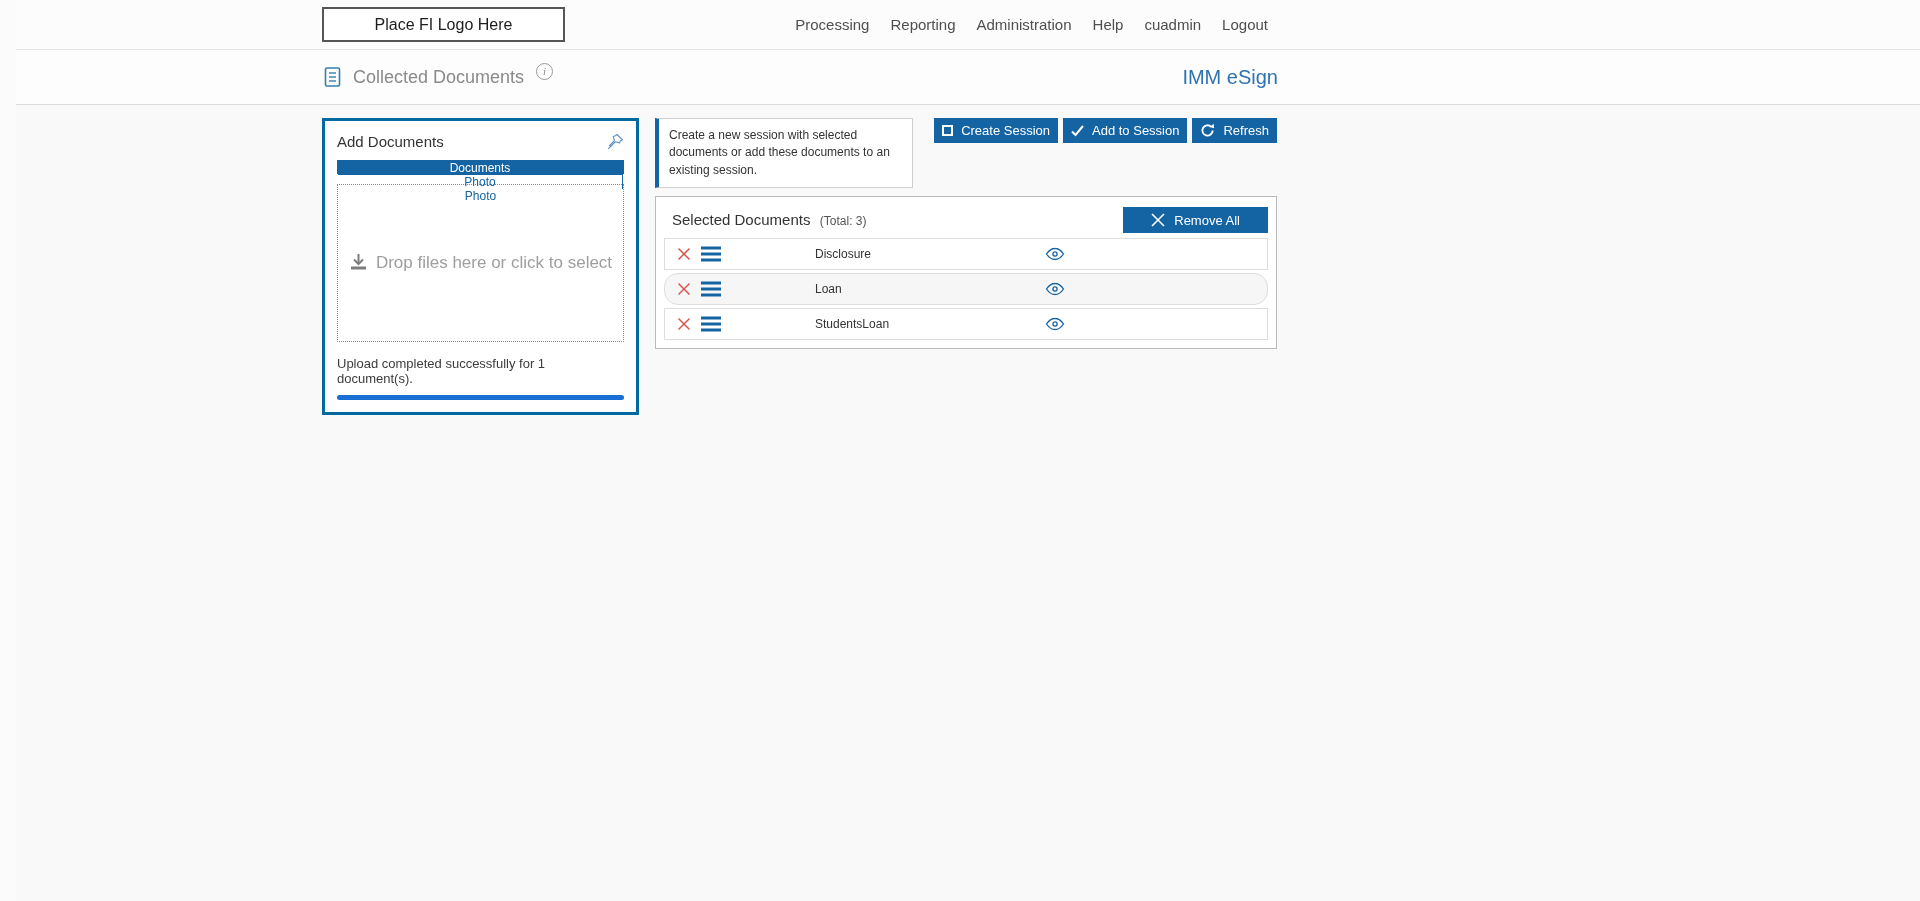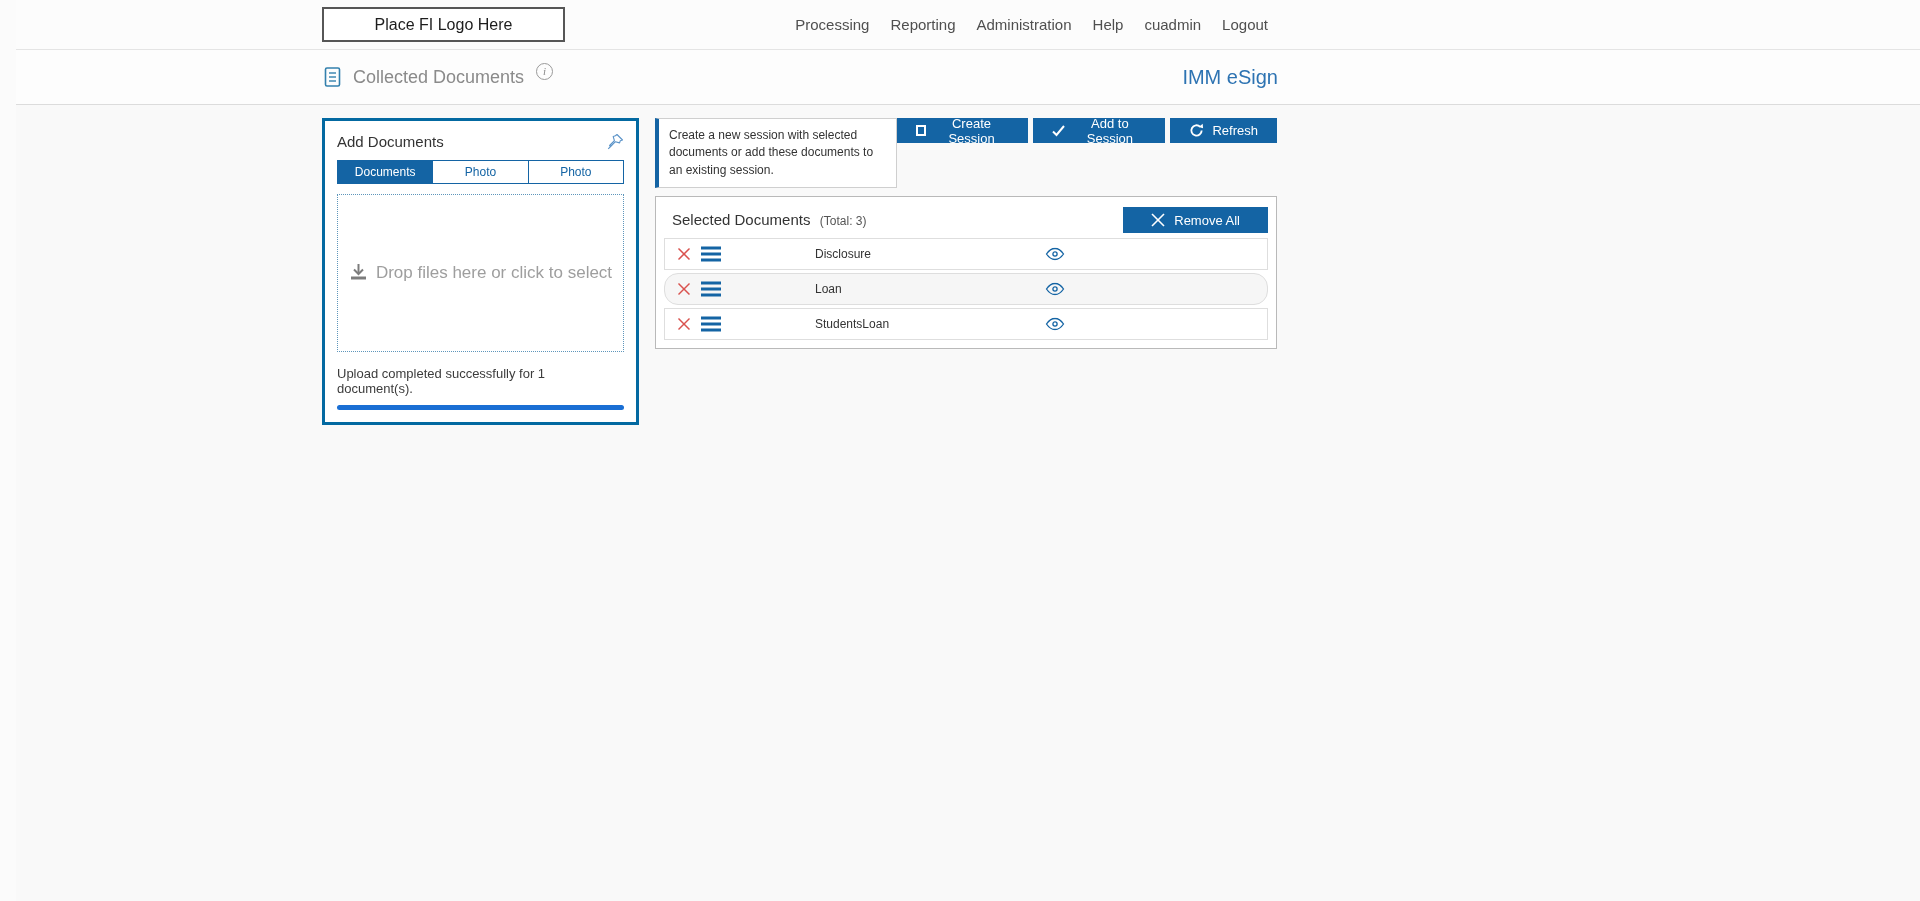--- a/index.html
+++ b/index.html
@@ -28,39 +28,39 @@
   .brand { font-size:20px; color:#2d73b2; }
 
   
   .main { background:#f9f9f9; height:796px; padding-top:13px; }
   .main-cols { width:956px; margin-left:306px; display:flex; align-items:flex-start; gap:16px; }
 
   
   .card { width:317px; background:#fff; border:3px solid #0369a1; padding:12px; }
   .card-head { display:flex; align-items:center; justify-content:space-between; }
   .card-title { font-size:15px; color:#333; }
-  .tabs { margin-top:10px; display:flex; border:1px solid #1464A4; height:24px; background:#fff; }
+  .tabs { margin-top:10px; display:flex; border:1px solid #1464A4; height:14px; background:#fff;flex-direction:column; }
   .tab { flex:1; display:flex; align-items:center; justify-content:center;
          font-size:12px; color:#1464A4; cursor:pointer; border-right:1px solid #1464A4; }
   .tab:last-child { border-right:none; }
   .tab.active { background:#1464A4; color:#fff; }
   .dropzone { margin-top:10px; height:158px; border:1px dotted #5e96bb;
               display:flex; align-items:center; justify-content:center; cursor:pointer; }
   .dropzone-inner { display:flex; align-items:flex-start; gap:8px; }
   .dropzone-text { font-size:17px; color:#9e9e9e; }
   .upload-status { margin-top:14px; font-size:13px; color:#3c3c3c; }
   .progress { margin-top:9px; height:5px; border-radius:3px; background:#1a6fd4; width:100%; }
 
   
   .right-col { width:622px; }
   .right-top { display:flex; justify-content:space-between; align-items:flex-start; }
   .info-box { width:258px; background:#fff; border:1px solid #cfcfcf; border-left:4px solid #1464A4;
               padding:8px 10px; font-size:12px; color:#333; line-height:1.45; }
   .btn-group { display:flex; gap:5px; }
-  .btn { background:#1464A4; color:#fff; border:none; height:25px; padding:0 19px;
+  .btn { background:#1464A4; color:#fff; border:none; height:25px; padding:0 8px;
          display:flex; align-items:center; gap:8px; font-size:13px; cursor:pointer;
          font-family:"Liberation Sans", sans-serif; }
   .sq-icon { width:11px; height:11px; border:2px solid #fff; display:inline-block; }
 
   
   .panel { margin-top:8px; background:#fff; border:1px solid #b9b9b9; padding:8px; }
   .panel-head { display:flex; align-items:center; justify-content:space-between; height:30px; padding-left:8px; }
   .panel-title { font-size:15px; color:#333; }
   .panel-total { font-size:12px; color:#555; margin-left:5px; }
   .remove-all { background:#1464A4; color:#fff; border:none; height:26px; padding:0 28px;

